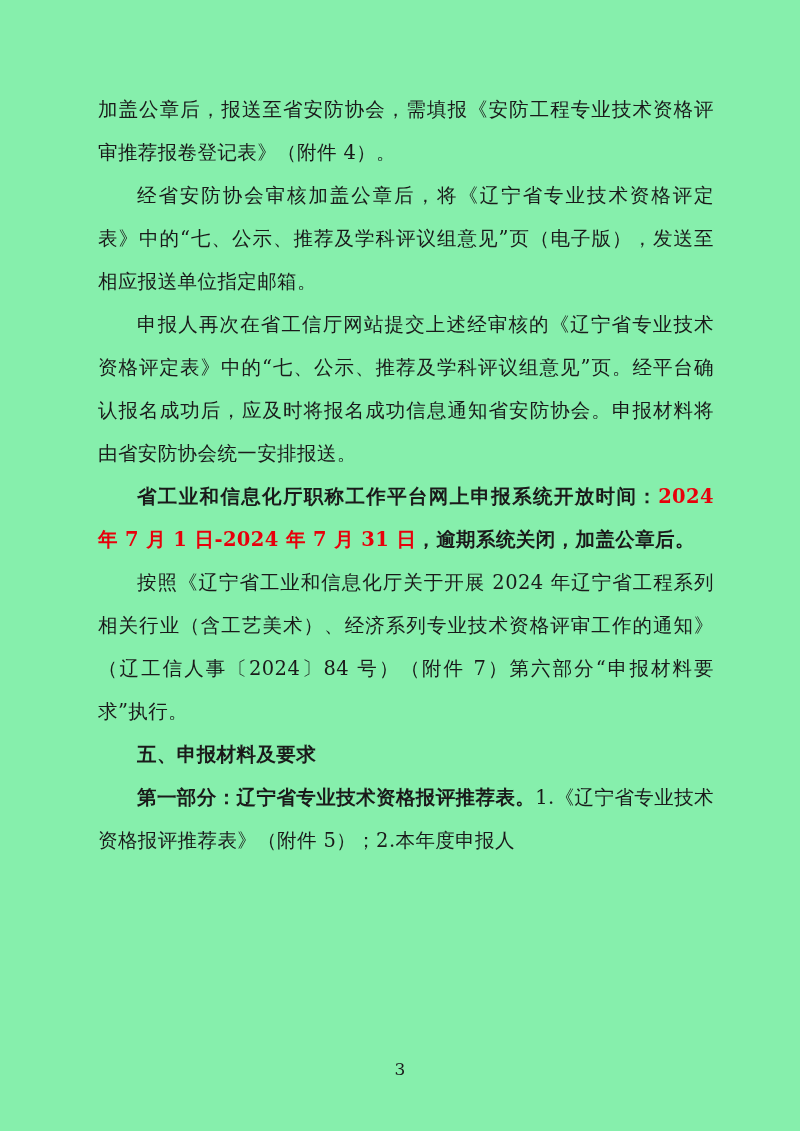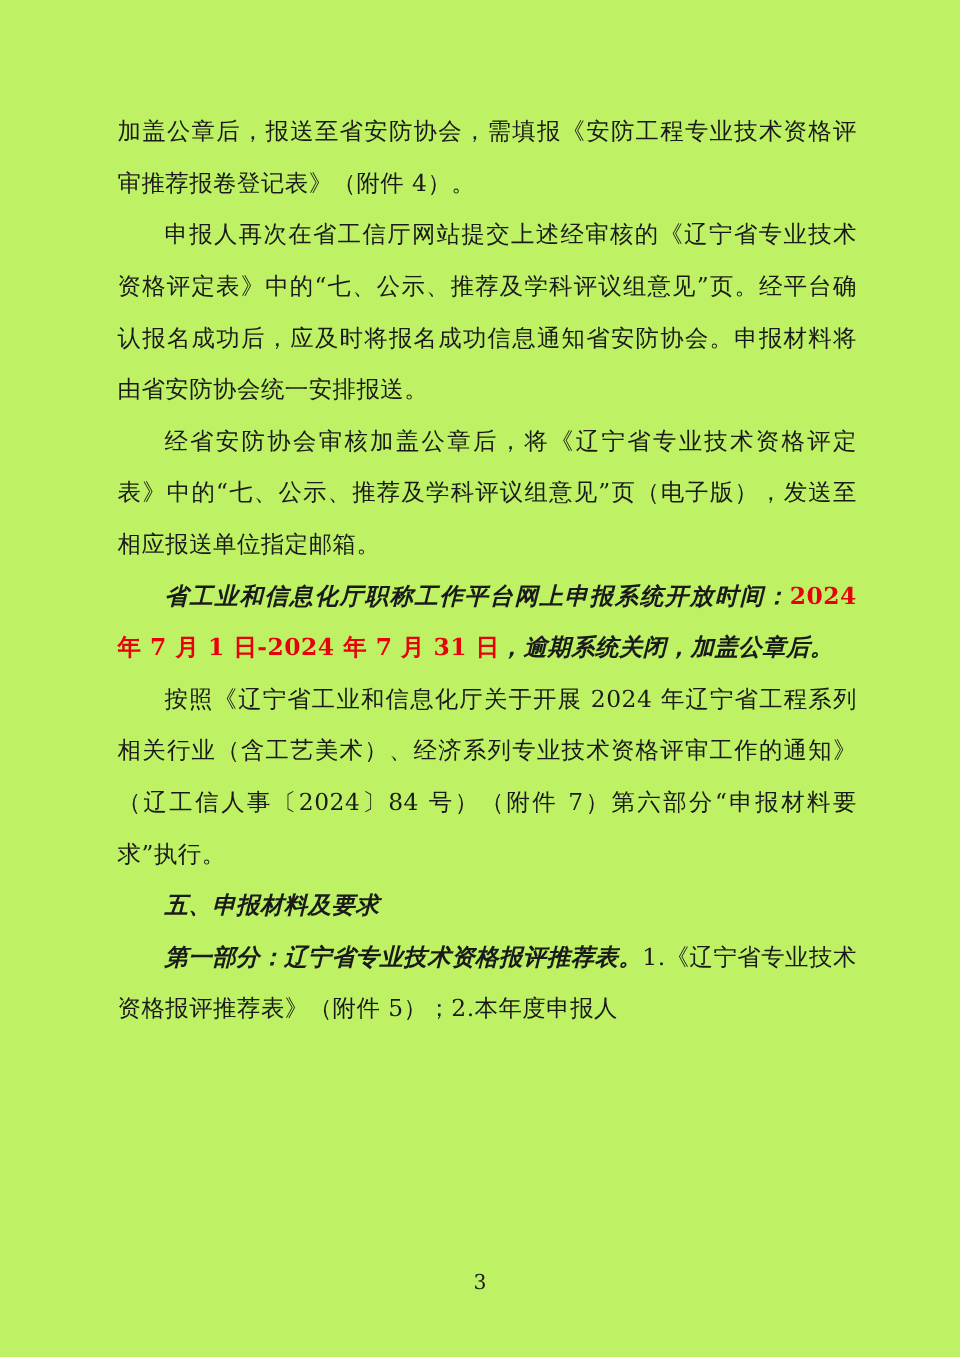--- a/index.html
+++ b/index.html
@@ -12,41 +12,40 @@
     background: #ffffff;
     font-family: "DejaVu Serif", "Liberation Serif", serif;
     overflow: hidden;
   }
   .page {
     position: relative;
     width: 800px;
     height: 1131px;
     box-sizing: border-box;
     padding: 88px 86px 0 98px;
-    background: #bef264;
+    background: #86efac;
   }
   .doc-body {
     font-size: 19.5px;
     line-height: 43px;
     color: #1a1a1a;
     text-align: justify;
     text-justify: inter-ideograph;
     letter-spacing: 0.4px;
   }
   p.para {
     margin: 0;
     text-indent: 0;
   }
   p.indent {
     margin: 0;
     text-indent: 2em;
   }
   .bold {
     font-weight: bold;
-    font-style: italic;
   }
   .bold-red {
     font-weight: bold;
     color: #e8000b;
   }
   .page-number {
     position: absolute;
     left: 0;
     right: 0;
     bottom: 52px;
@@ -60,21 +59,21 @@
     text-indent: 2em;
     font-weight: bold;
   }
 </style>
 </head>
 <body>
 
 <div class="page">
   <div class="doc-body" id="doc-body">
       <p class="para"><span>加盖公章后，报送至省安防协会，需填报《安防工程专业技术资格评审推荐报卷登记表》（附件 4）。</span></p>
+      <p class="indent"><span>经省安防协会审核加盖公章后，将《辽宁省专业技术资格评定表》中的“七、公示、推荐及学科评议组意见”页（电子版），发送至相应报送单位指定邮箱。</span></p>
       <p class="indent"><span>申报人再次在省工信厅网站提交上述经审核的《辽宁省专业技术资格评定表》中的“七、公示、推荐及学科评议组意见”页。经平台确认报名成功后，应及时将报名成功信息通知省安防协会。申报材料将由省安防协会统一安排报送。</span></p>
-      <p class="indent"><span>经省安防协会审核加盖公章后，将《辽宁省专业技术资格评定表》中的“七、公示、推荐及学科评议组意见”页（电子版），发送至相应报送单位指定邮箱。</span></p>
       <p class="indent"><span class="bold">省工业和信息化厅职称工作平台网上申报系统开放时间：</span><span class="bold-red">2024 年 7 月 1 日-2024 年 7 月 31 日</span><span class="bold">，逾期系统关闭，加盖公章后。</span></p>
       <p class="indent"><span>按照《辽宁省工业和信息化厅关于开展 2024 年辽宁省工程系列相关行业（含工艺美术）、经济系列专业技术资格评审工作的通知》（辽工信人事〔2024〕84 号）（附件 7）第六部分“申报材料要求”执行。</span></p>
       <p class="section-heading"><span class="bold">五、申报材料及要求</span></p>
       <p class="indent"><span class="bold">第一部分：辽宁省专业技术资格报评推荐表。</span><span>1.《辽宁省专业技术资格报评推荐表》（附件 5）；2.本年度申报人</span></p>
     </div>
   <div class="page-number">3</div>
 </div>
 
 </body></html>

